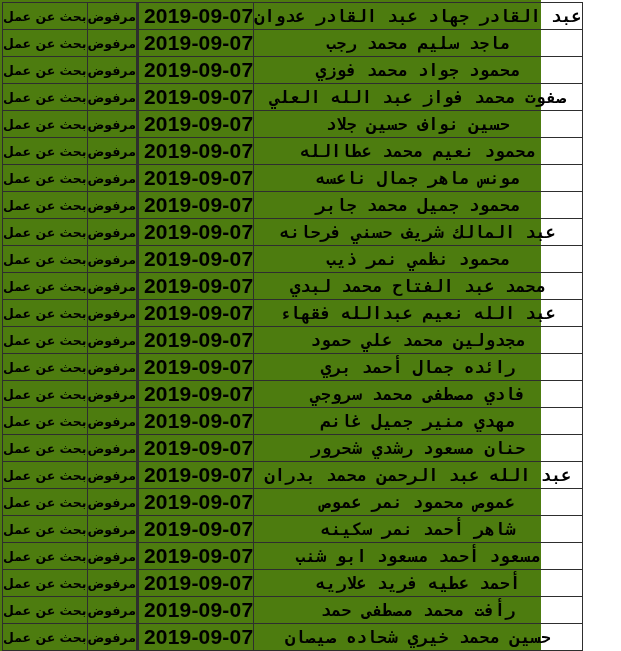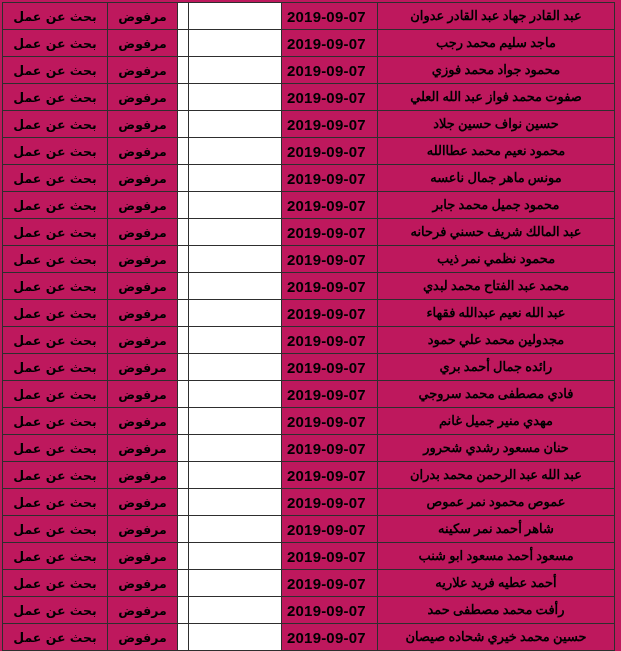--- a/index.html
+++ b/index.html
@@ -8,23 +8,23 @@
   }
   body {
     width: 621px;
     height: 651px;
     background: #ffffff;
     overflow: hidden;
     font-family: "DejaVu Sans", sans-serif;
   }
   .page {
     position: relative;
-    width: 621px;
+    width: 541px;
     height: 651px;
-    background: #be185d;
+    background: #4d7c0f;
   }
   .report-table {
     position: absolute;
     left: 2px;
     top: 2px;
     border-collapse: collapse;
     table-layout: fixed;
   }
   .report-table td {
     border: 1px solid #2e2e2e;
@@ -40,27 +40,27 @@
   td.c-search, td.c-rejected {
     font-size: 12.5px;
     font-family: "DejaVu Sans", sans-serif;
   }
   td.c-spacer, td.c-blank {
     background: #ffffff;
   }
   td.c-date {
     text-align: left;
     padding-left: 5px;
-    font-size: 15px;
+    font-size: 21px;
     letter-spacing: 0.2px;
     font-family: "Liberation Sans", "DejaVu Sans", sans-serif;
   }
   td.c-name {
-    font-size: 13px;
-    font-family: Liberation Serif, serif;
+    font-size: 17px;
+    font-family: Liberation Mono, monospace;
   }
 </style>
 </head>
 <body>
 
 <div class="page">
   <table class="report-table">
     <colgroup>
       <col style="width:105px">
       <col style="width:70px">

